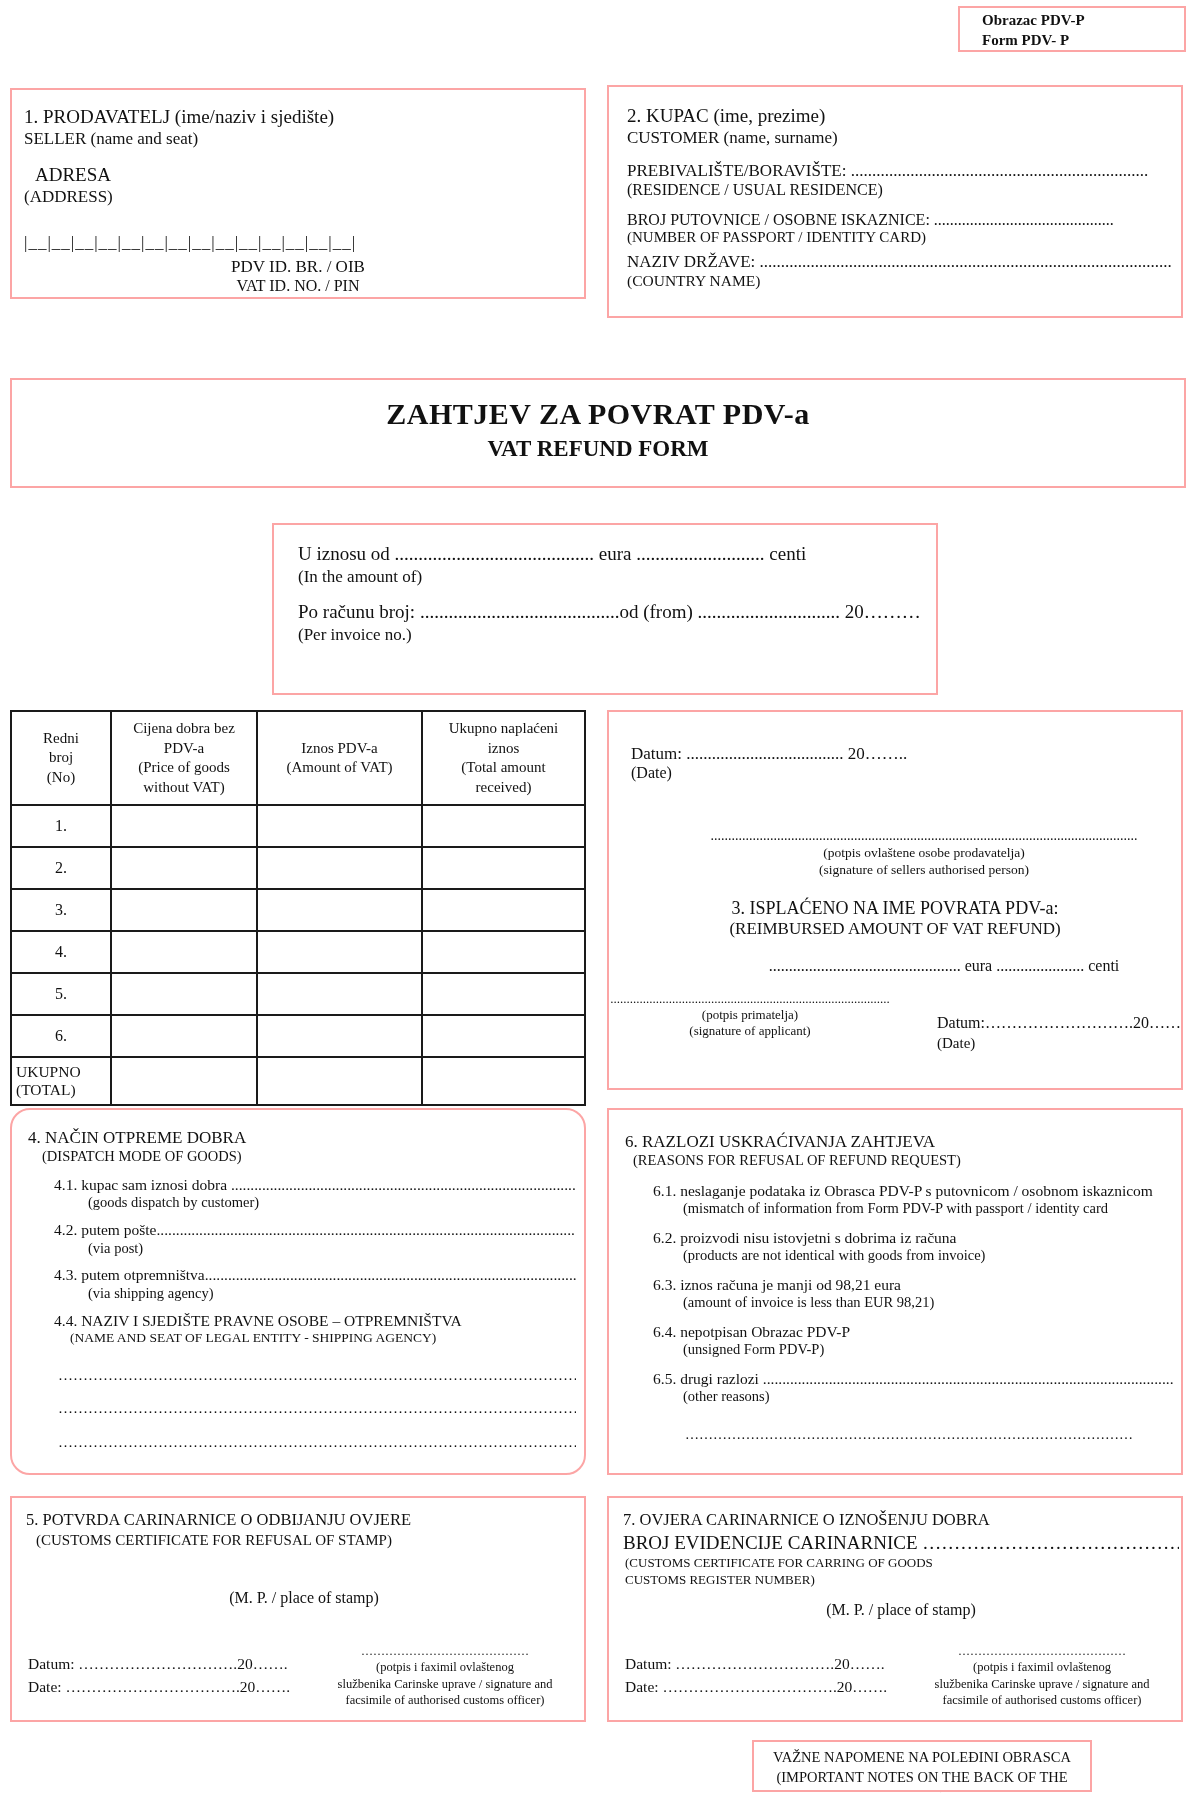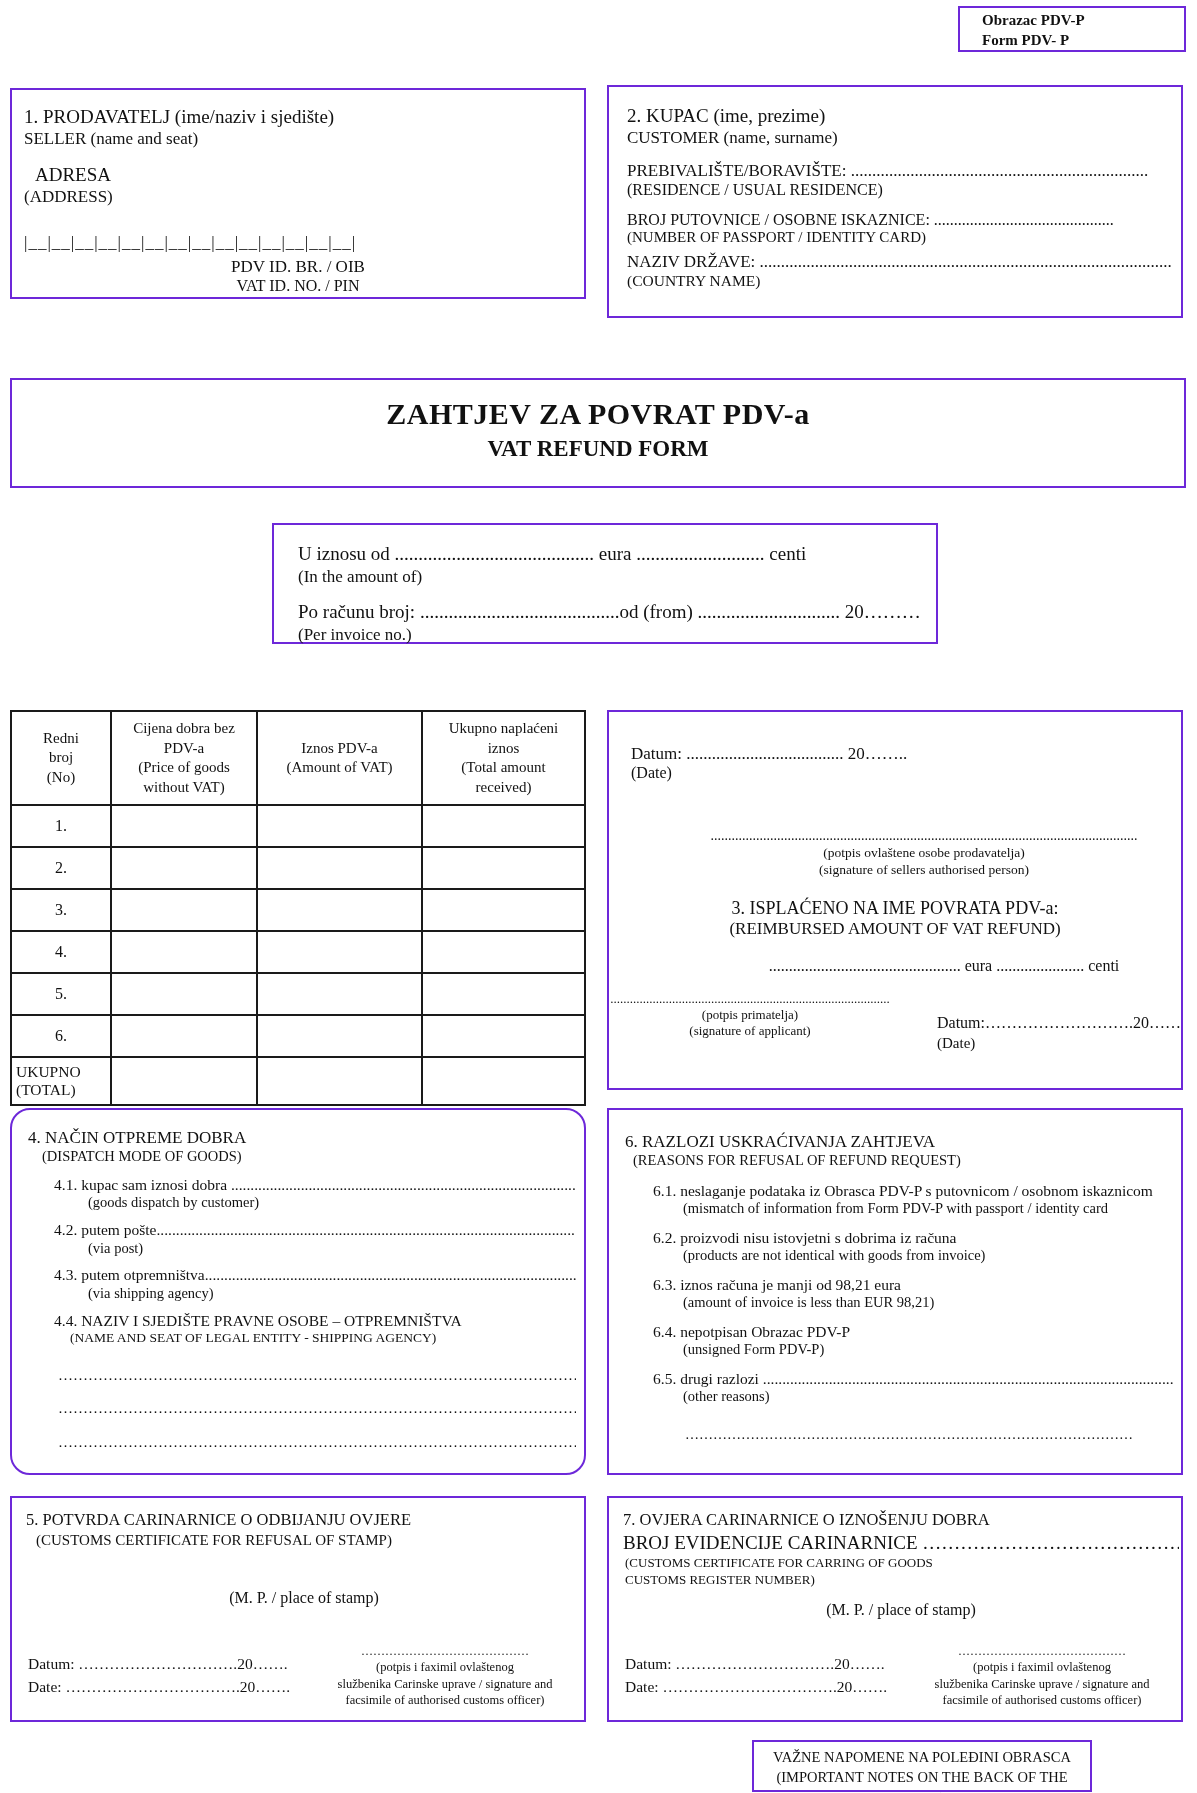--- a/index.html
+++ b/index.html
@@ -1,21 +1,21 @@
 <!DOCTYPE html>
 <html><head>
 <meta charset="utf-8">
 <style>
   html,body{margin:0;padding:0;background:#ffffff;}
   .page{
     position:relative; width:1197px; height:1793px; background:#fff;
     font-family:"Liberation Serif","DejaVu Serif",serif; color:#111;
     overflow:hidden;
   }
-  .bx{position:absolute; border:2px solid #6d28d9; box-sizing:border-box; background:#fff;}
+  .bx{position:absolute; border:2px solid #fca5a5; box-sizing:border-box; background:#fff;}
   .pre{white-space:pre-line;}
   .nw{white-space:nowrap; overflow:hidden;}
 
   
   .tag{left:958px; top:6px; width:228px; height:46px; padding:2px 6px 0 22px;
        font-weight:bold; font-size:15px; line-height:1.35;}
 
   
   .seller{left:10px; top:88px; width:576px; height:211px; padding:16px 12px 0 12px;}
   .seller .hr{font-size:19px; line-height:1.2;}
@@ -35,21 +35,21 @@
   .customer .l2s{font-size:15px;}
   .customer .l3{margin-top:6px; font-size:17px;}
   .customer .l3s{font-size:15.5px;}
 
   
   .titlebox{left:10px; top:378px; width:1176px; height:110px; padding-top:16px; text-align:center;}
   .titlebox .h1{font-size:30px; font-weight:bold; letter-spacing:0.5px; line-height:1.2;}
   .titlebox .h2{font-size:23px; font-weight:bold; margin-top:4px;}
 
   
-  .amount{left:272px; top:523px; width:666px; height:121px; padding:18px 0 0 24px;}
+  .amount{left:272px; top:523px; width:666px; height:172px; padding:18px 0 0 24px;}
   .amount .big{font-size:19px; line-height:1.2;}
   .amount .sub{font-size:17px; margin-top:1px;}
   .amount .row2{margin-top:14px;}
 
   
   .grid{position:absolute; left:10px; top:710px; width:576px; border-collapse:collapse; table-layout:fixed;}
   .grid th,.grid td{border:2px solid #1a1a1a; padding:0; vertical-align:middle;}
   .grid th{font-weight:normal; font-size:15px; line-height:1.3; text-align:center; height:92px;}
   .grid td{height:40px;}
   .grid .rownum{font-size:16px; text-align:center;}

